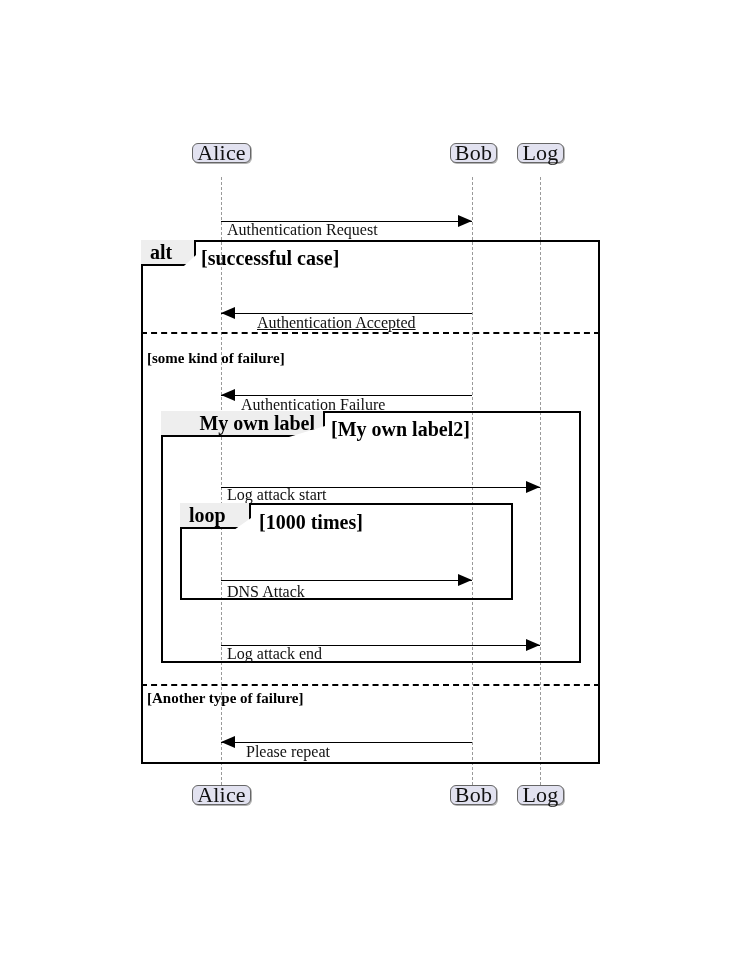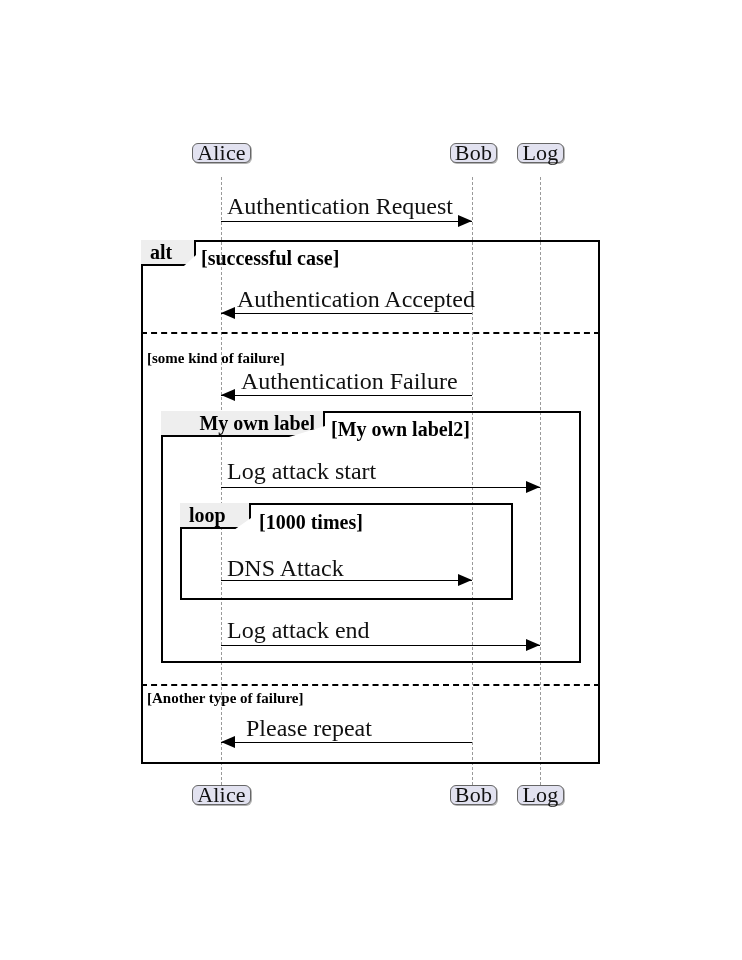--- a/index.html
+++ b/index.html
@@ -104,24 +104,25 @@
   .msg-head {
     position: absolute;
     width: 0; height: 0;
     border-top: 6.5px solid transparent;
     border-bottom: 6.5px solid transparent;
   }
   .msg-head.right { border-left: 14px solid #000000; }
   .msg-head.left  { border-right: 14px solid #000000; }
   .msg-label {
     position: absolute;
-    font-size: 24px;
+    font-size: 16px;
     line-height: 1;
     color: #111111;
     white-space: nowrap;
+    margin-top: 28px;
   }
 </style>
 </head>
 <body>
 
 <div id="diagram-root">
 
   <div class="lifeline" style="left:221px; top:177px; height:608px;"></div>
   <div class="lifeline" style="left:472px; top:177px; height:608px;"></div>
   <div class="lifeline" style="left:540px; top:177px; height:608px;"></div>
@@ -146,21 +147,21 @@
     <span>alt</span>
   </div>
   <div class="frag-guard" style="left:201px; top:248px;">[successful case]</div>
 
   <div class="frag-separator" style="left:141px; top:332px; width:459px;"></div>
   <div class="frag-region-guard" style="left:147px; top:341px;margin-top:10px;">[some kind of failure]</div>
 
   <div class="frag-separator" style="left:141px; top:684px; width:459px;"></div>
   <div class="frag-region-guard" style="left:147px; top:691px;">[Another type of failure]</div>
 
-  <div class="msg-label" style="left:237px; top:287px;">Authentication Accepted</div>
+  <div class="msg-label" style="left:257px; top:287px;text-decoration:underline;">Authentication Accepted</div>
   <div class="msg-line" style="left:221px; top:313px; width:251px;"></div>
   <div class="msg-head left" style="left:221px; top:306.5px;"></div>
 
   <div class="msg-label" style="left:241px; top:369px;">Authentication Failure</div>
   <div class="msg-line" style="left:221px; top:395px; width:251px;"></div>
   <div class="msg-head left" style="left:221px; top:388.5px;"></div>
 
   <div class="fragment inner" style="left:161px; top:411px; width:420px; height:252px;"></div>
 
   <div class="frag-label" style="left:161px; top:411px; width:164px;justify-content:flex-end;">

